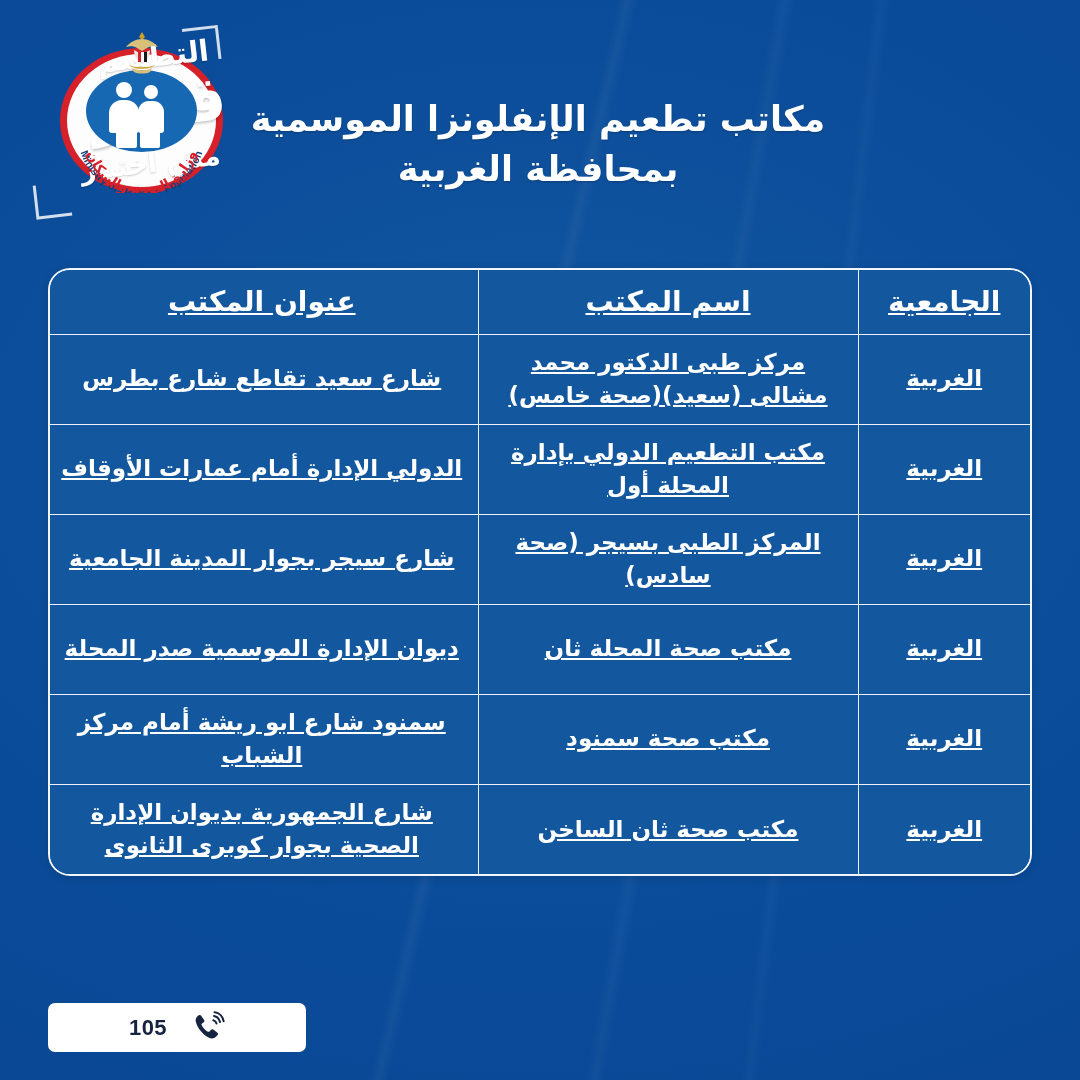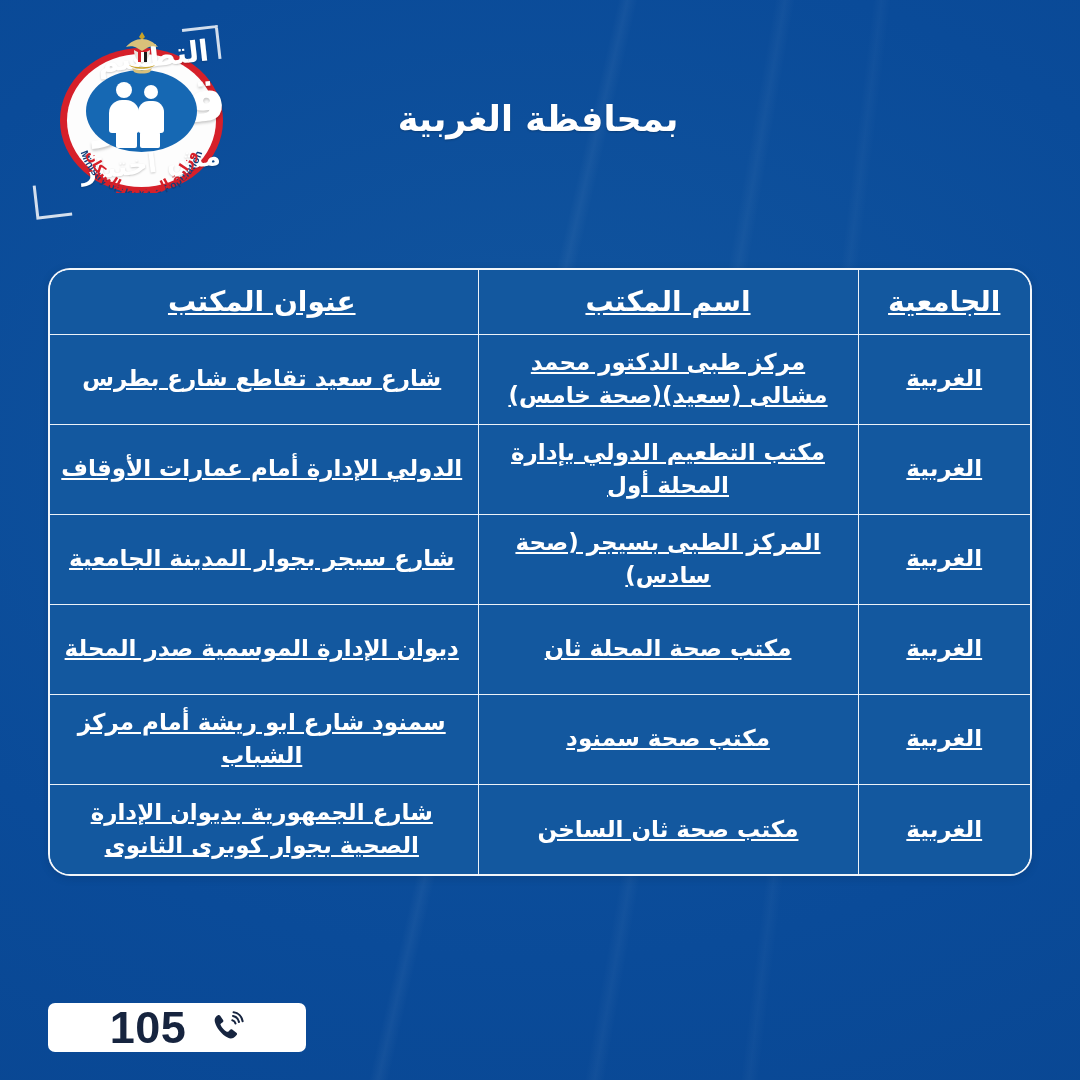--- a/index.html
+++ b/index.html
@@ -186,21 +186,21 @@
   .hotline-pill {
     display:flex; align-items:center; justify-content:center;
     gap:24px;
     background:#ffffff;
     border-radius:7px;
     height:49px;
     padding:0 18px;
   }
   .phone-icon { width:34px; height:34px; flex:none; }
   .hotline-num {
-    color:#16243f; font-size:45px; font-weight:bold;
+    color:#16243f; font-size:22px; font-weight:bold;
     line-height:1; letter-spacing:.5px;
     font-family:"Liberation Sans", sans-serif;
   }
 
   .hashtag {
     position:absolute; bottom:40px; left:40px;
     color:#ffffff; font-size:33px; font-weight:bold;
     direction:rtl; line-height:1;
     text-shadow:0 1px 2px rgba(0,0,0,.2);
   }
@@ -250,20 +250,21 @@
         <defs>
           <path id="arcAr" d="M 27 104 A 56 56 0 0 0 136 104" fill="none"></path>
         </defs>
         <text font-size="14" font-weight="bold" fill="#d6202a" font-family="'DejaVu Sans', sans-serif" direction="rtl">
           <textPath href="#arcAr" startOffset="50%" text-anchor="middle">وزارة الصحة والسكان</textPath>
         </text>
       </svg>
     </div>
 
     <div class="title-wrap">
+      <div class="title-line">مكاتب تطعيم الإنفلونزا الموسمية</div>
       <div class="title-line">بمحافظة الغربية</div>
     </div>
 
     <div class="slogan">
       <div class="slogan-brk brk-tr"></div>
       <div class="slogan-brk brk-bl"></div>
       <div class="slogan-sm">التطعيم</div>
       <div class="slogan-big">قرار</div>
       <div class="slogan-sub">مش اختيار</div>
     </div>

